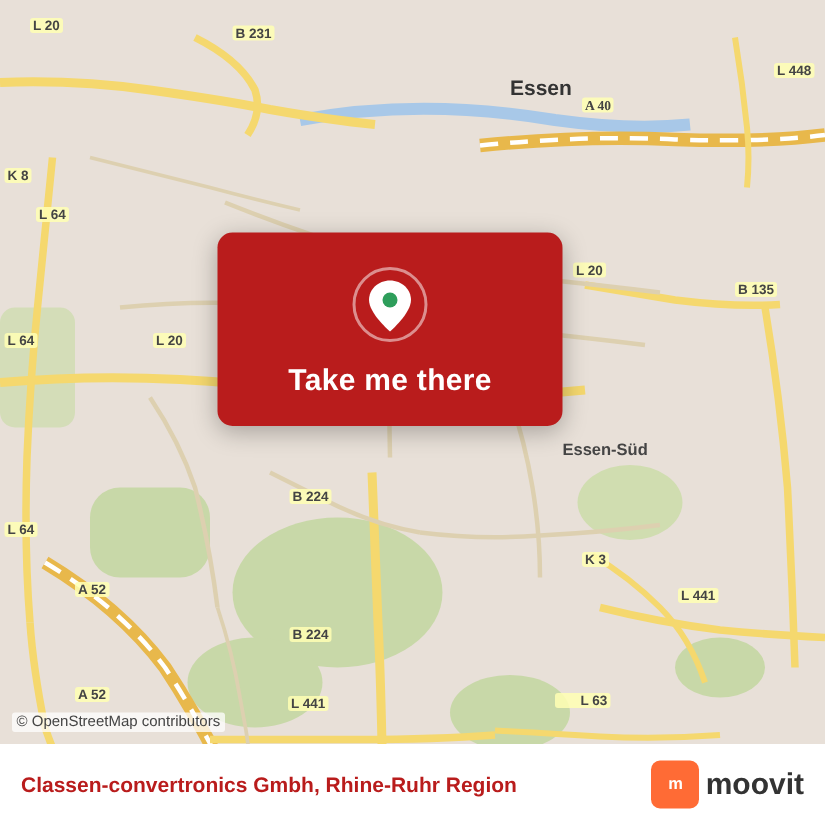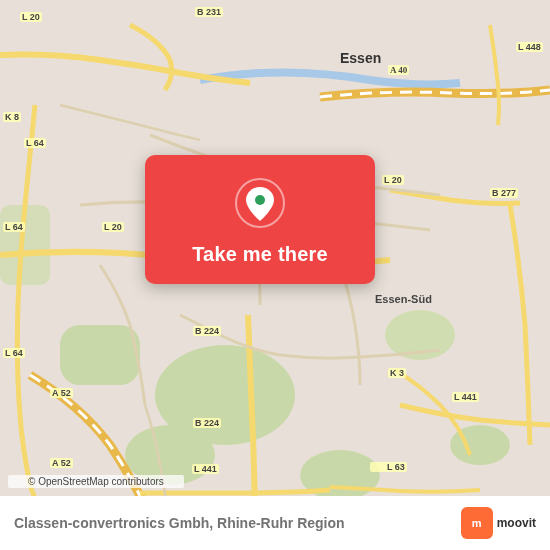--- a/index.html
+++ b/index.html
@@ -42,21 +42,21 @@
     }
 
     #bottom-bar-left {
       display: flex;
       flex-direction: column;
     }
 
     #place-name {
       font-size: 14px;
       font-weight: 600;
-      color: #737373;
+      color: #b91c1c;
     }
 
     
     #moovit-logo {
       display: flex;
       align-items: center;
       gap: 4px;
     }
 
     #moovit-icon {
@@ -66,45 +66,45 @@
       border-radius: 6px;
       display: flex;
       align-items: center;
       justify-content: center;
       color: white;
       font-size: 11px;
       font-weight: bold;
     }
 
     #moovit-text {
-      font-size: 12px;
+      font-size: 20px;
       font-weight: bold;
       color: #333;
     }
 
     
     #attribution {
       position: absolute;
       bottom: 62px;
       left: 8px;
       font-size: 10px;
       color: #444;
       background: rgba(255,255,255,0.75);
-      padding: 1px 20px;
+      padding: 1px 3px;
       border-radius: 2px;
       z-index: 10;
     }
 
     
     #take-me-there-card {
       position: absolute;
       top: 155px;
       left: 145px;
       width: 230px;
-      background: #ef4444;
+      background: #b91c1c;
       border-radius: 10px;
       display: flex;
       flex-direction: column;
       align-items: center;
       padding: 22px 20px 18px;
       z-index: 50;
       box-shadow: 0 4px 16px rgba(0,0,0,0.28);
       cursor: pointer;
     }
 
@@ -194,30 +194,30 @@
     <path d="M 145 380 Q 155 410 160 440 Q 165 465 168 490" stroke="#ddd0b0" stroke-width="2.5" fill="none"></path>
     <path d="M 250 145 Q 255 180 258 220 Q 260 250 260 280" stroke="#ddd0b0" stroke-width="3" fill="none"></path>
     <path d="M 60 80 Q 100 90 140 100 Q 170 108 200 115" stroke="#ddd0b0" stroke-width="2.5" fill="none"></path>
 
     <text x="340" y="38" font-size="14" font-weight="700" fill="#333" font-family="Arial">Essen</text>
 
     <text x="375" y="278" font-size="11" font-weight="600" fill="#444" font-family="Arial">Essen-Süd</text>
   </svg>
 
   <div class="road-label" style="top:12px; left:20px;">L 20</div>
-  <div class="road-label" style="top:7px; left:155px;margin-left:40px;">B 231</div>
+  <div class="road-label" style="top:17px; left:155px;">B 231</div>
   <div class="road-label" style="top:65px; left:388px;font-family:Liberation Serif, serif;">A 40</div>
   <div class="road-label" style="top:42px; left:480px;margin-left:36px;">L 448</div>
   <div class="road-label" style="top:112px; left:3px;">K 8</div>
   <div class="road-label" style="top:138px; left:24px;">L 64</div>
   <div class="road-label" style="top:222px; left:3px;">L 64</div>
   <div class="road-label" style="top:348px; left:3px;">L 64</div>
   <div class="road-label" style="top:222px; left:102px;">L 20</div>
   <div class="road-label" style="top:175px; left:382px;">L 20</div>
-  <div class="road-label" style="top:188px; left:490px;">B 277</div>
+  <div class="road-label" style="top:188px; left:490px;">B 135</div>
   <div class="road-label" style="top:326px; left:193px;">B 224</div>
   <div class="road-label" style="top:418px; left:193px;">B 224</div>
   <div class="road-label" style="top:368px; left:388px;">K 3</div>
   <div class="road-label" style="top:392px; left:452px;">L 441</div>
   <div class="road-label" style="top:464px; left:192px;">L 441</div>
   <div class="road-label" style="top:388px; left:50px;">A 52</div>
   <div class="road-label" style="top:458px; left:50px;">A 52</div>
   <div class="road-label" style="top:462px; left:370px;padding-left:17px;">L 63</div>
 
   <div id="take-me-there-card">

